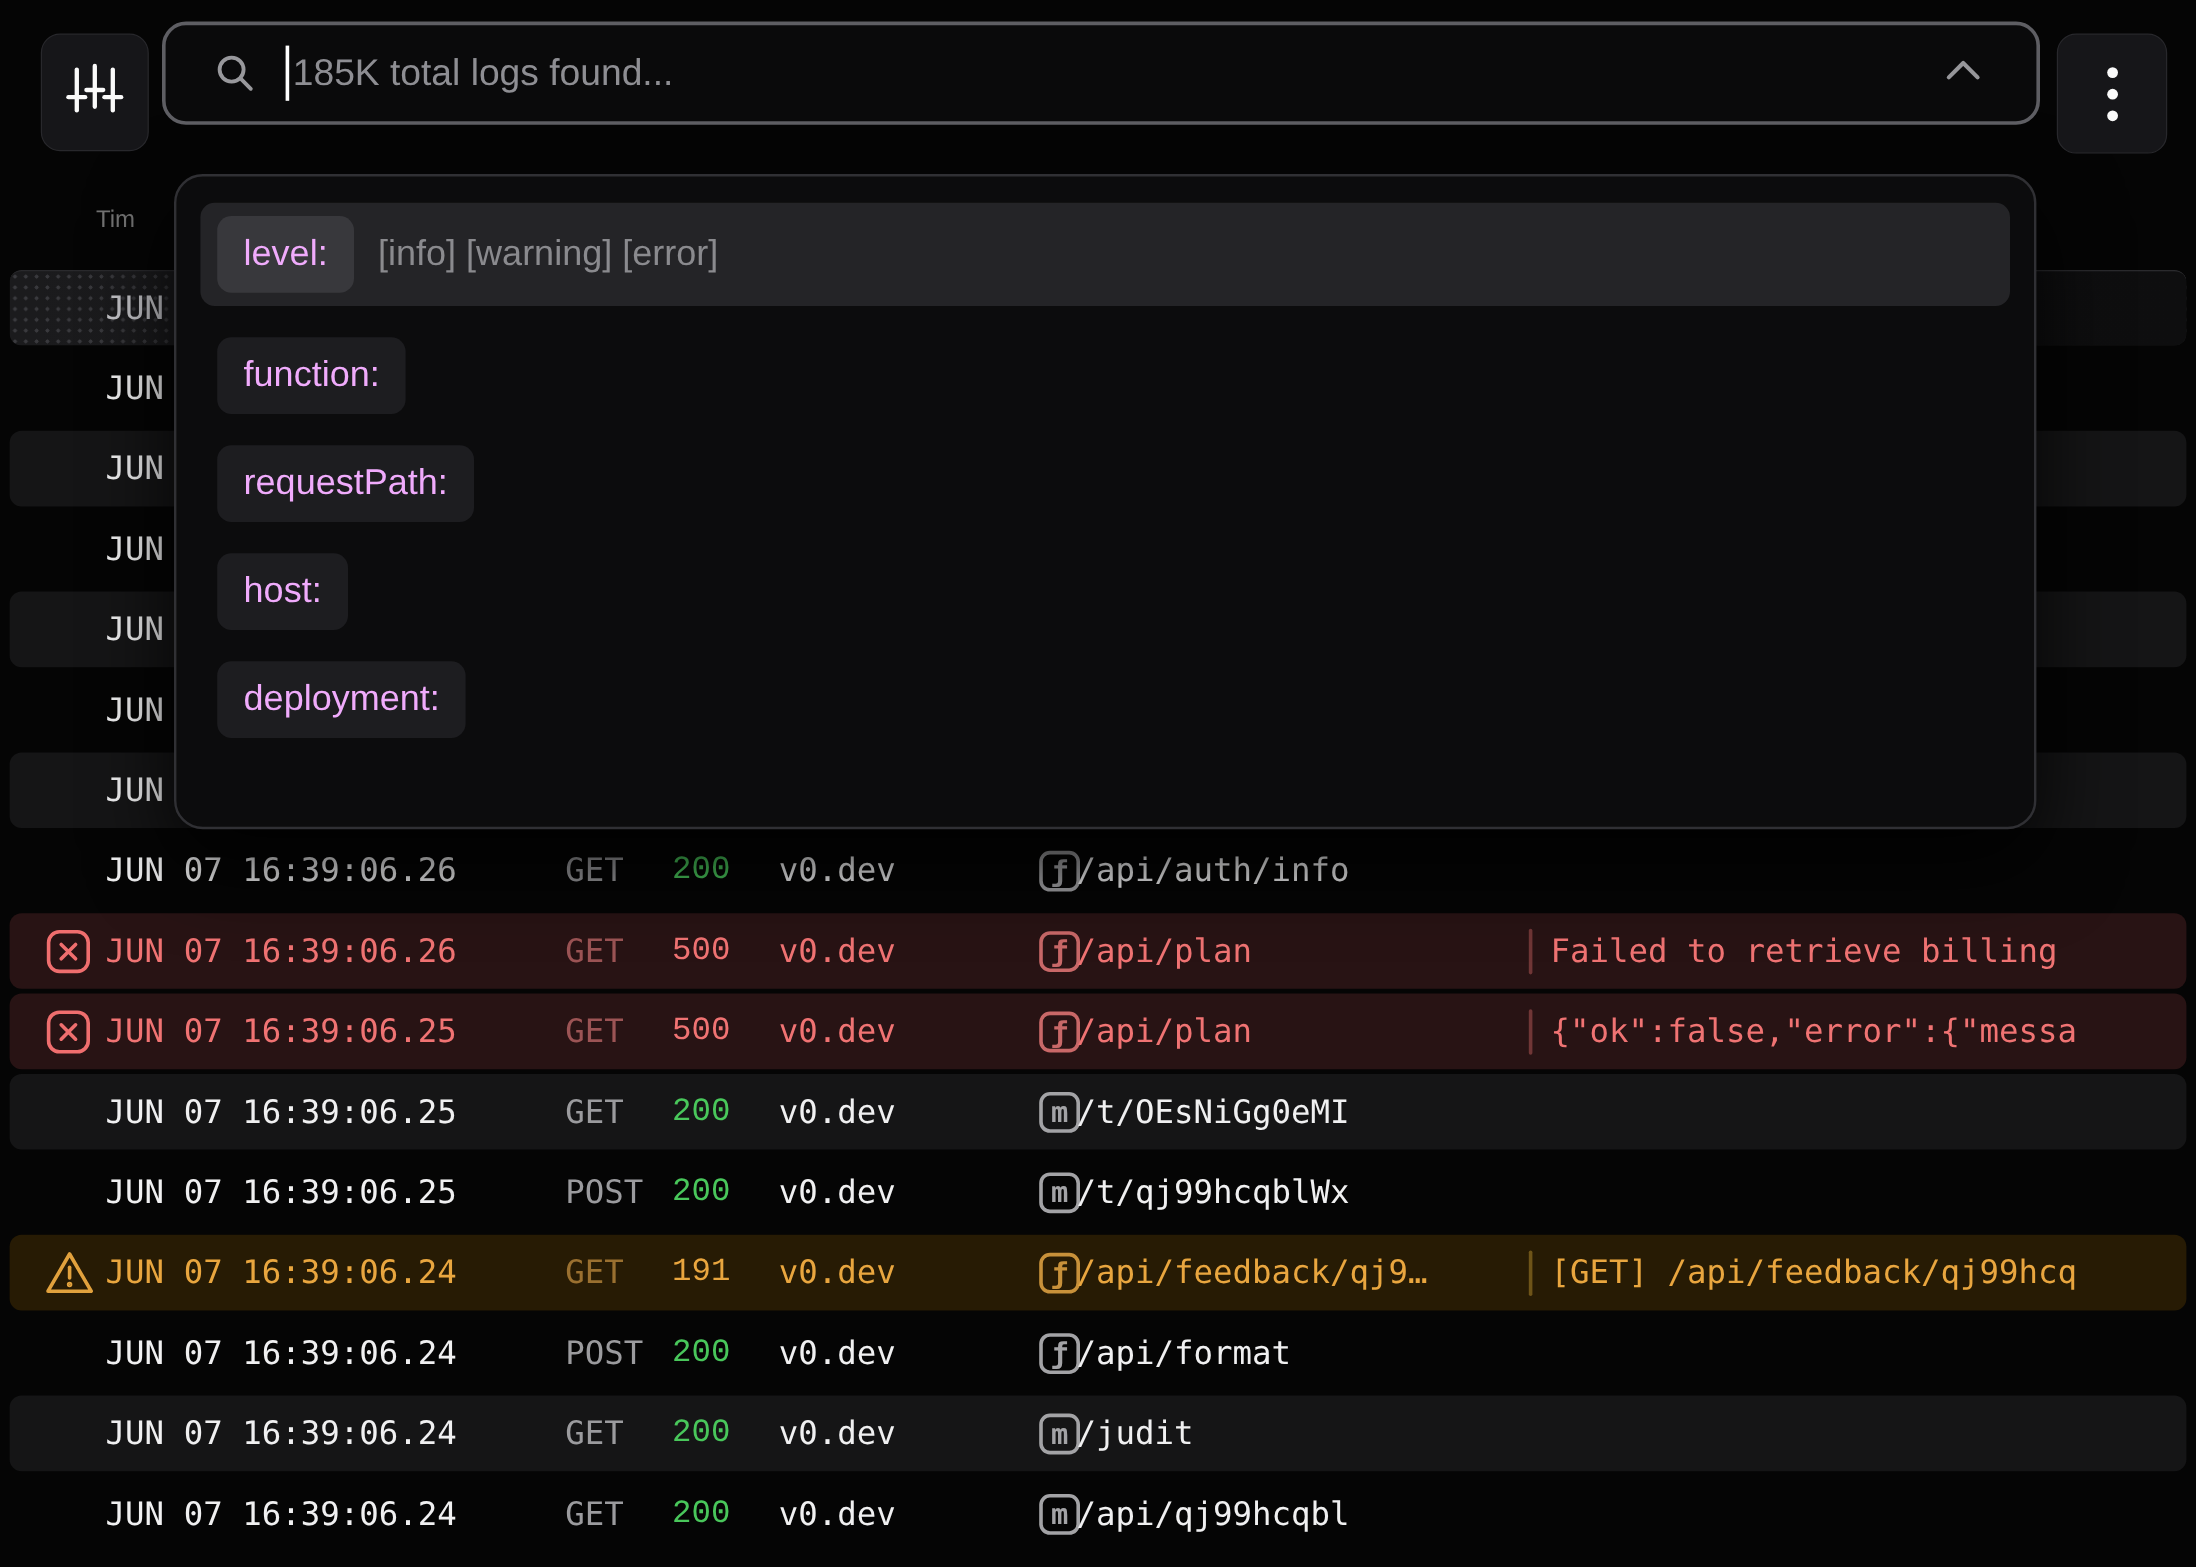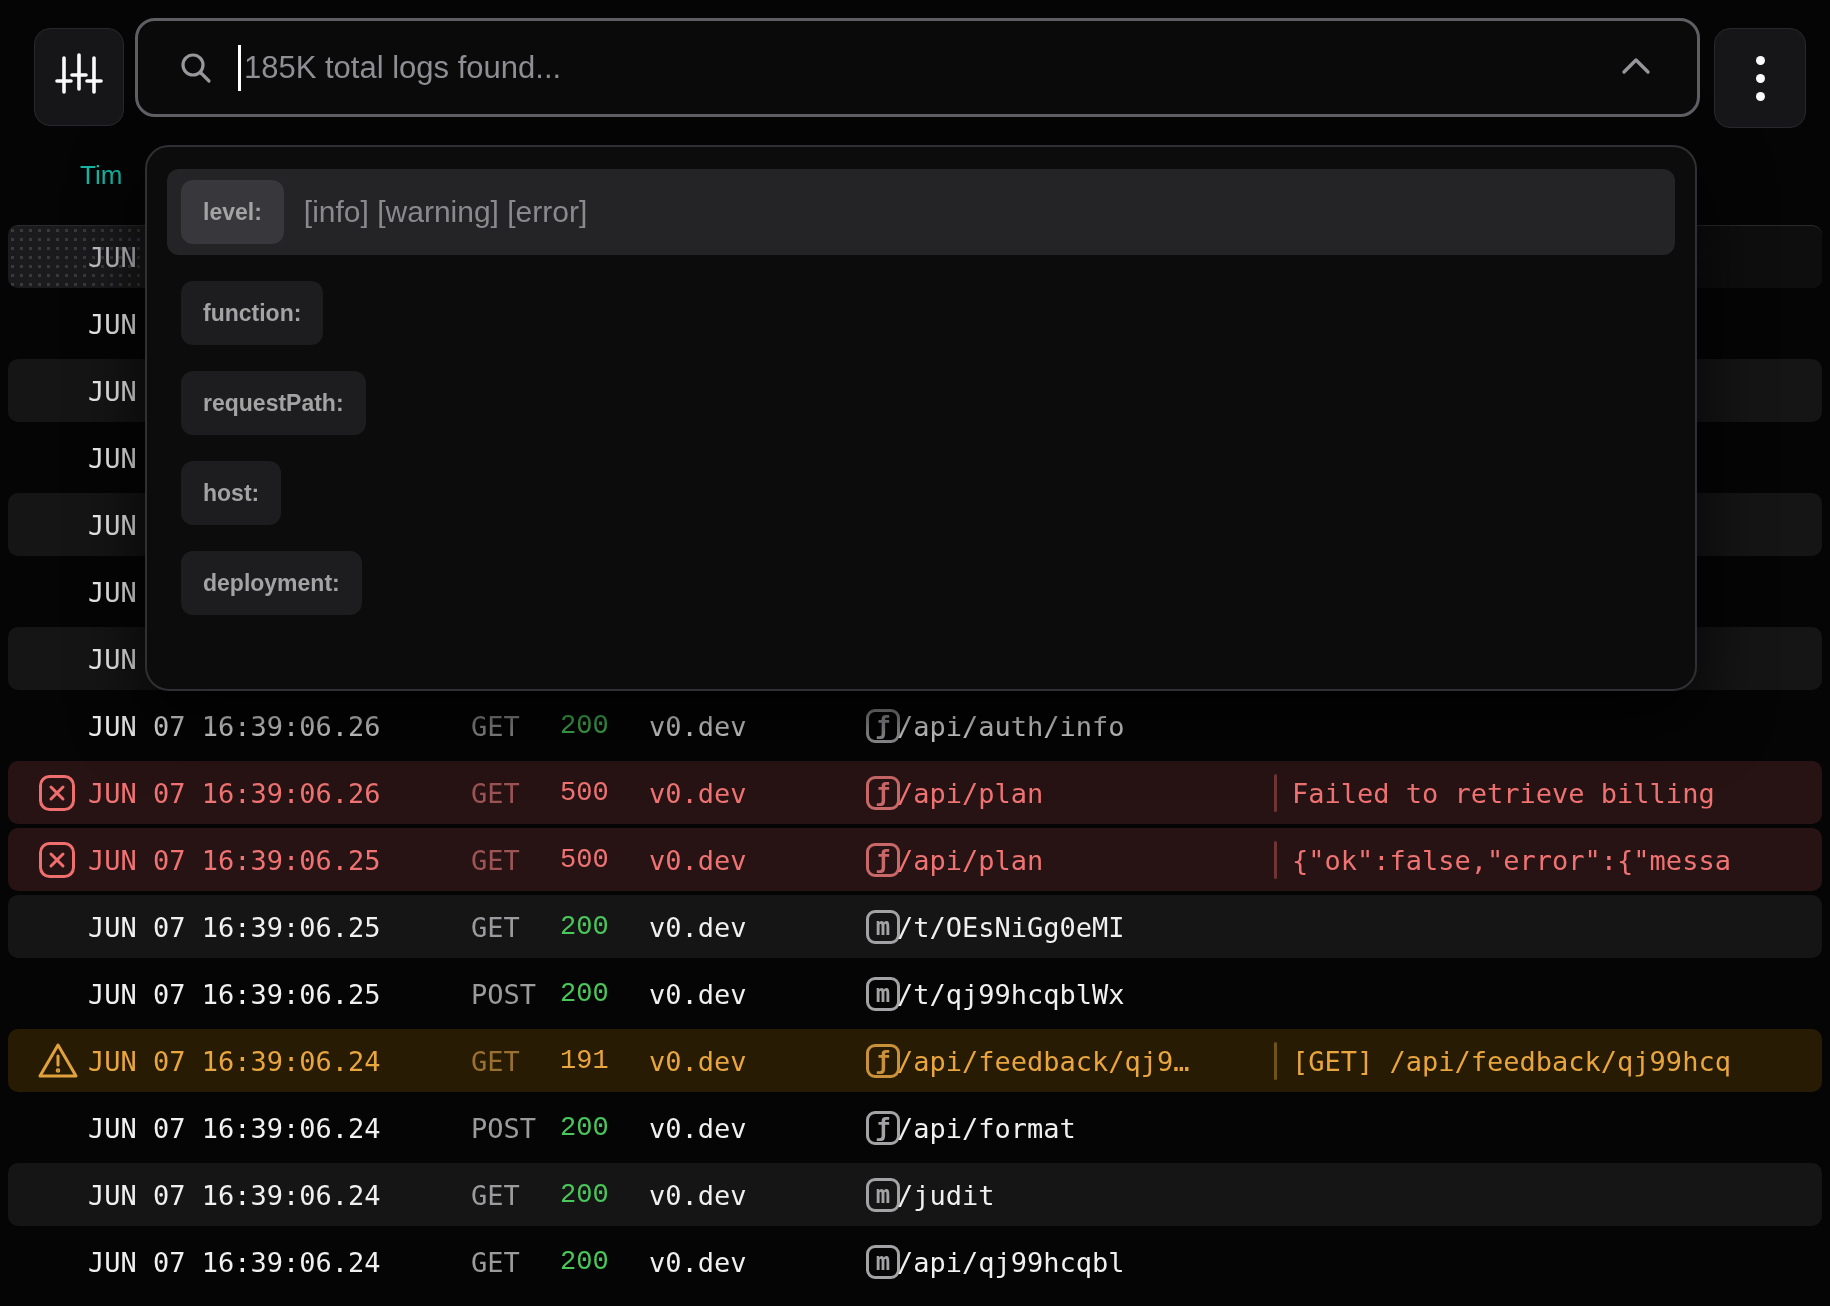--- a/index.html
+++ b/index.html
@@ -11,30 +11,30 @@
   .topbar{position:absolute;left:0;top:0;width:1830px;height:145px;z-index:40;}
   .icon-btn{
     position:absolute;background:#161619;border:1px solid #28282c;border-radius:16px;
     display:flex;align-items:center;justify-content:center;cursor:pointer;
   }
   .filter-btn{left:34px;top:28px;width:88px;height:96px;}
   .kebab-btn{left:1714px;top:28px;width:90px;height:98px;}
   .kebab-dots{display:flex;flex-direction:column;gap:9px;}
   .kebab-dots i{width:9px;height:9px;border-radius:50%;background:#fafafa;}
   .searchbox{
-    position:absolute;left:135px;top:18px;width:1565px;height:99px;box-sizing:border-box;
+    position:absolute;left:135px;top:18px;width:1565px;height:86px;box-sizing:border-box;
     background:#0a0a0b;border:3px solid #5e5e63;border-radius:20px;
     display:flex;align-items:center;padding-left:40px;
   }
   .caret{width:3px;height:46px;background:#fff;margin-left:24px;}
   .placeholder{font-size:31px;color:#8e8e93;margin-left:3px;white-space:nowrap;}
   .chevron{position:absolute;right:44px;top:50%;transform:translateY(-50%);}
 
   
-  .col-header{position:absolute;left:80px;top:160px;font-size:26px;color:#14b8a6;z-index:1;}
+  .col-header{position:absolute;left:80px;top:172px;font-size:20px;color:#737373;z-index:1;}
   .rows{position:absolute;left:0;top:223px;width:1830px;z-index:1;}
   .row{position:relative;height:67px;}
   .row::before{content:"";position:absolute;left:8px;right:8px;top:2px;bottom:2px;border-radius:10px;}
   .row>*{position:absolute;top:50%;transform:translateY(-50%);z-index:1;}
   .row.stripe::before{background:#151516;}
   .row.lvl-error::before{background:#281314;}
   .row.lvl-warning::before{background:#271b04;}
   .row.dotted::before{
     background-image:
       linear-gradient(90deg, rgba(16,16,17,0) 0%, rgba(16,16,17,0.55) 45%, rgba(14,14,15,0.95) 80%, #0e0e0f 100%),
@@ -74,21 +74,21 @@
     box-shadow:0 26px 70px rgba(0,0,0,0.85);
     padding:22px 20px;overflow:hidden;z-index:30;
   }
   .sugg-highlight{
     height:86px;background:#242427;border-radius:12px;
     display:flex;align-items:center;padding:0 14px;margin-bottom:10px;cursor:pointer;
   }
   .chip{
     display:inline-flex;align-items:center;height:64px;box-sizing:border-box;
     padding:0 22px;border-radius:12px;background:#1d1d20;
-    font-size:23px;font-weight:700;color:#a3a3a3;cursor:pointer;
+    font-size:30px;font-weight:400;color:#f0abfc;cursor:pointer;
   }
   .sugg-highlight .chip{background:#38383c;}
   .hint{font-size:30px;color:#8a8a8e;margin-left:20px;white-space:nowrap;}
   .sugg-item{margin:26px 0 0 14px;}
   .sugg-item:first-of-type{margin-top:0;}
 </style>
 </head>
 <body>
 
 <div class="col-header">Tim</div>

